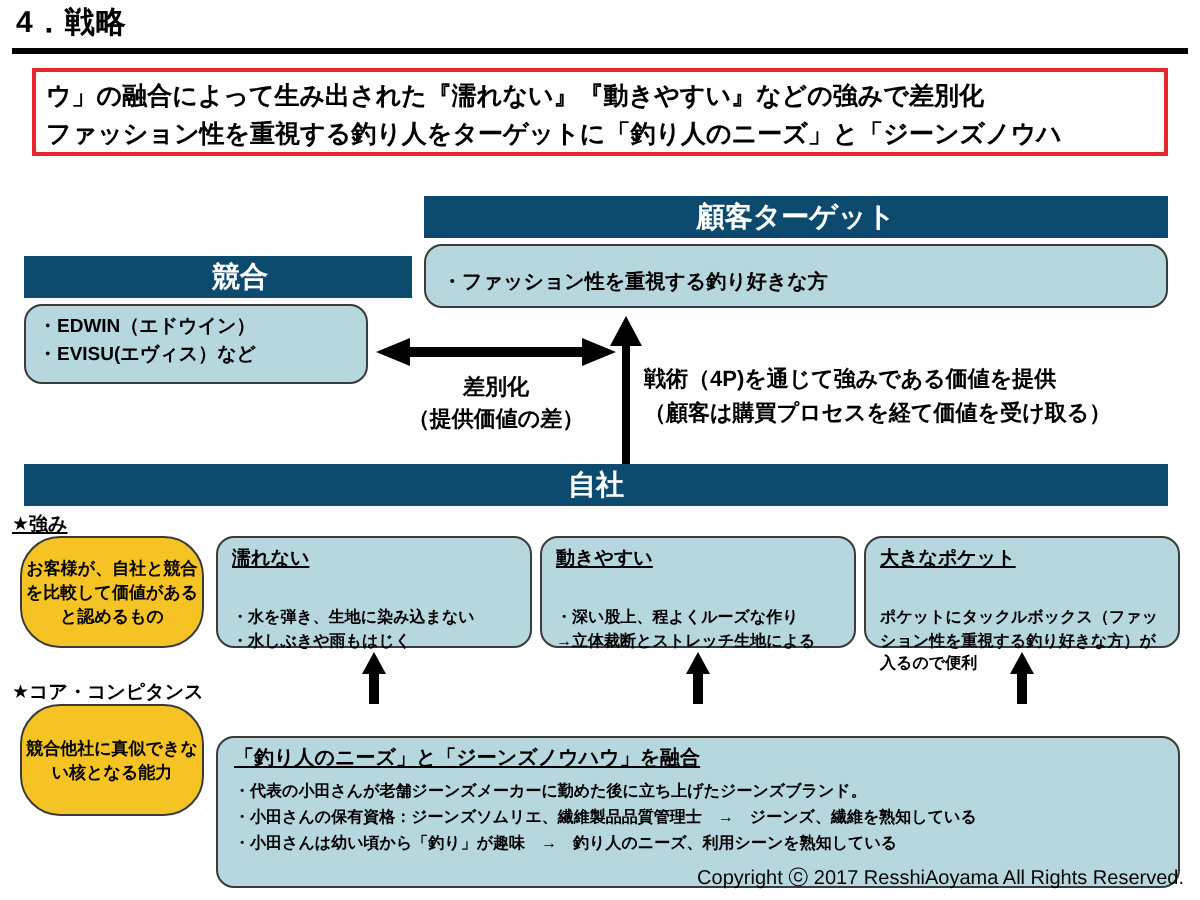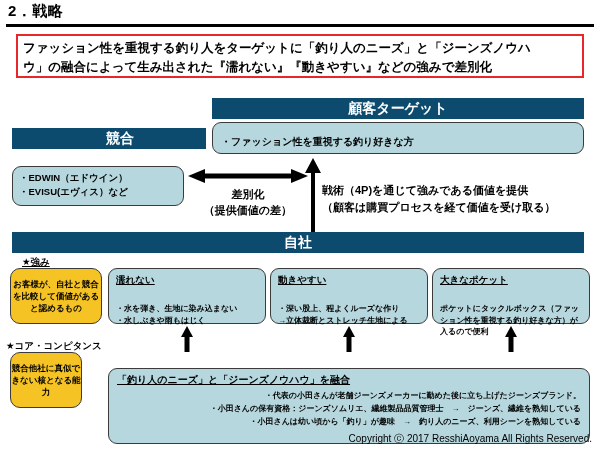--- a/index.html
+++ b/index.html
@@ -37,53 +37,53 @@
   }
   #bar-competitor{left:12px;top:128px;width:172px;height:21px;font-size:14px;padding-left:22px;}
   #bar-customer{left:212px;top:98px;width:372px;height:21px;font-size:14px;}
   #bar-company{left:12px;top:232px;width:572px;height:21px;font-size:14px;}
 
   
   .bbox{
     position:absolute;background:#b6d7de;border:1.2px solid #3b3b3b;
     border-radius:9px;box-sizing:border-box;
   }
-  #box-competitor{left:12px;top:152px;width:172px;height:40px;padding:4px 6px;margin-top:14px;}
+  #box-competitor{left:12px;top:152px;width:172px;height:40px;padding:4px 6px;}
   #box-customer{left:212px;top:122px;width:372px;height:32px;padding:12px 8px;}
   .bbox .li{font-size:9.5px;font-weight:bold;line-height:14px;white-space:nowrap;}
   #box-customer .li{font-size:10px;}
 
   
   #diff-arrow{position:absolute;left:188px;top:168px;width:120px;height:16px;}
   #diff-label{
     position:absolute;left:182px;top:186px;width:132px;text-align:center;
     font-size:11px;font-weight:bold;line-height:16px;
   }
 
   
   #tac-arrow{position:absolute;left:305px;top:158px;width:16px;height:76px;}
   #tac-label{
     position:absolute;left:322px;top:182px;
     font-size:11px;font-weight:bold;line-height:17px;white-space:nowrap;
   }
 
   
   .star{position:absolute;font-size:9.5px;font-weight:bold;white-space:nowrap;}
-  #star-strength{left:22px;top:256px;text-decoration:underline;}
+  #star-strength{left:6px;top:256px;text-decoration:underline;}
   #star-core{left:6px;top:340px;}
 
   
   .ybox{
     position:absolute;background:#f6c324;border:1.2px solid #3b3b3b;
-    border-radius:10px;box-sizing:border-box;
+    border-radius:20px;box-sizing:border-box;
     display:flex;align-items:center;justify-content:center;text-align:center;
     font-size:8.5px;font-weight:bold;line-height:12px;
   }
   #yellow-strength{left:10px;top:268px;width:92px;height:56px;}
-  #yellow-core{left:10px;top:352px;width:72px;height:56px;}
+  #yellow-core{left:10px;top:352px;width:92px;height:56px;}
 
   
   .sbox{
     position:absolute;background:#b6d7de;border:1.2px solid #3b3b3b;
     border-radius:9px;box-sizing:border-box;padding:4px 7px;top:268px;height:56px;
   }
   #sbox-1{left:108px;width:158px;}
   #sbox-2{left:270px;width:158px;}
   #sbox-3{left:432px;width:158px;}
   .sbox .hd{
@@ -96,44 +96,44 @@
   
   #box-core{
     position:absolute;left:108px;top:368px;width:482px;height:76px;
     background:#b6d7de;border:1.2px solid #3b3b3b;border-radius:9px;
     box-sizing:border-box;padding:4px 8px;
   }
   #box-core .hd{
     font-size:10px;font-weight:bold;text-decoration:underline;
     line-height:14px;margin-bottom:2px;white-space:nowrap;
   }
-  #box-core .li{font-size:8px;font-weight:bold;line-height:13px;white-space:nowrap;text-align:right;}
+  #box-core .li{font-size:8px;font-weight:bold;line-height:13px;white-space:nowrap;}
 
   
   .uparrow{position:absolute;width:12px;height:26px;top:326px;}
   #up-1{left:181px;}
   #up-2{left:343px;}
   #up-3{left:505px;}
 
   
   #copyright{
     position:absolute;right:8px;bottom:4px;font-size:10px;white-space:nowrap;
   }
 </style>
 </head>
 <body>
 
 <div class="page">
 
-  <div class="title">2．戦略</div>
+  <div class="title">4．戦略</div>
   <div class="title-rule"></div>
 
   <div class="summary">
+    <div>ウ」の融合によって生み出された『濡れない』『動きやすい』などの強みで差別化</div>
     <div>ファッション性を重視する釣り人をターゲットに「釣り人のニーズ」と「ジーンズノウハ</div>
-    <div>ウ」の融合によって生み出された『濡れない』『動きやすい』などの強みで差別化</div>
   </div>
 
   <div class="obar" id="bar-competitor">競合</div>
   <div class="bbox" id="box-competitor">
     <div class="li">・EDWIN（エドウイン）</div>
     <div class="li">・EVISU(エヴィス）など</div>
   </div>
 
   <div class="obar" id="bar-customer">顧客ターゲット</div>
   <div class="bbox" id="box-customer">

